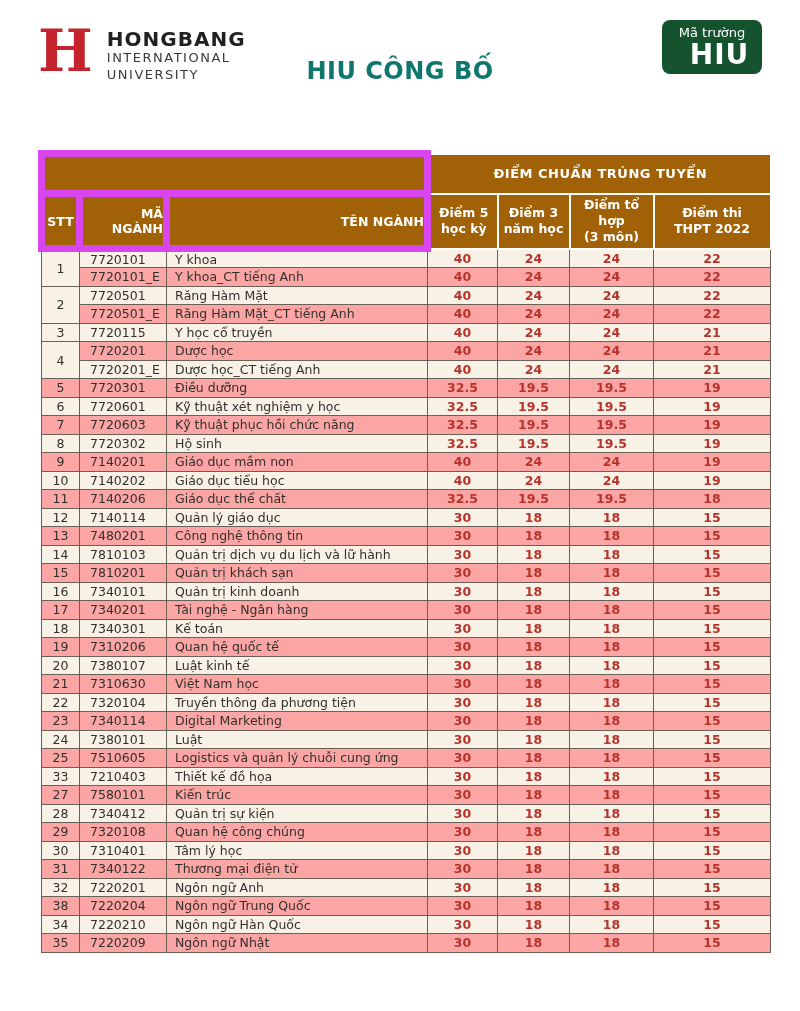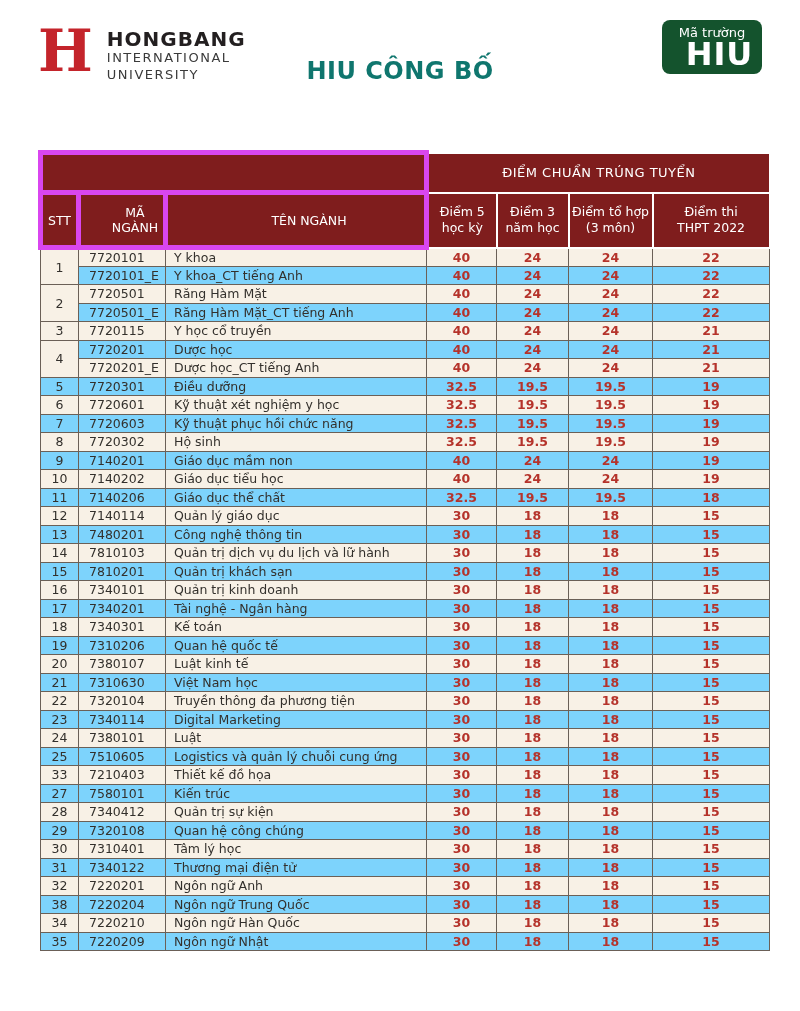--- a/index.html
+++ b/index.html
@@ -19,45 +19,45 @@
   .logo-text { margin-left:14px; padding-top:6px; color:#231f20; }
   .logo-line1 { font-size:20px; font-weight:bold; letter-spacing:1px; line-height:19px; }
   .logo-line2, .logo-line3 { font-size:13px; letter-spacing:1.5px; line-height:17px; color:#3a3a3a; }
 
   .badge {
     position:absolute; right:38px; top:20px; width:100px; height:54px;
     background:#14532d; border-radius:8px; color:#ffffff; text-align:center;
     display:flex; flex-direction:column; justify-content:center;
   }
   .badge-label { font-size:13px; line-height:15px; }
-  .badge-code { font-size:32px; font-weight:bold; line-height:29px; letter-spacing:1px;padding-left:15px; }
+  .badge-code { font-size:28px; font-weight:bold; line-height:29px; letter-spacing:1px;padding-left:15px; }
 
   .title { position:absolute; left:0; right:0; top:56px; text-align:center; color:#0f766e; }
   .title-line1 { font-size:24px; font-weight:bold; letter-spacing:0.5px; line-height:30px; }
   .title-line2 { font-size:24px; font-weight:bold; letter-spacing:0.5px; line-height:32px; }
 
   
   table.scores {
     position:absolute; left:38px; top:150px; width:729px;
     border-collapse:collapse; table-layout:fixed;
     border:1px solid #6b6057;
   }
-  thead th { background:#7f1d1d; color:#ffffff; font-weight:normal; vertical-align:middle; }
-  th.th-empty, th.th-left { border:5px solid #d946ef; }
+  thead th { background:#a16207; color:#ffffff; font-weight:bold; vertical-align:middle; }
+  th.th-empty, th.th-left { border:7px solid #d946ef; }
   th.th-group { border:2px solid #ffffff; font-size:13px; letter-spacing:0.5px; height:40px; }
   th.th-score { border:2px solid #ffffff; font-size:12.5px; line-height:16px; white-space:pre-line; height:55px; }
-  th.th-left { font-size:12.5px; text-align:center; padding-left:26px; }
+  th.th-left { font-size:12.5px; text-align:right; padding-left:26px; }
   th.th-stt { text-align:center; padding-left:0; }
 
   tbody td {
     border:1px solid #6b6057; height:18.5px; font-size:12.5px;
     color:#33302c; vertical-align:middle; overflow:hidden; white-space:nowrap;
   }
   tr.cream { background:#f8f1e6; }
-  tr.pink  { background:#7dd3fc; }
+  tr.pink  { background:#fca5a5; }
   td.stt   { text-align:center; }
   td.stt.span { background:#f8f1e6; }
   td.code  { padding-left:10px; }
   td.name  { padding-left:8px; }
   td.score { text-align:center; font-weight:bold; color:#b5332b; }
 </style>
 </head>
 <body>
 
 <div id="page">

